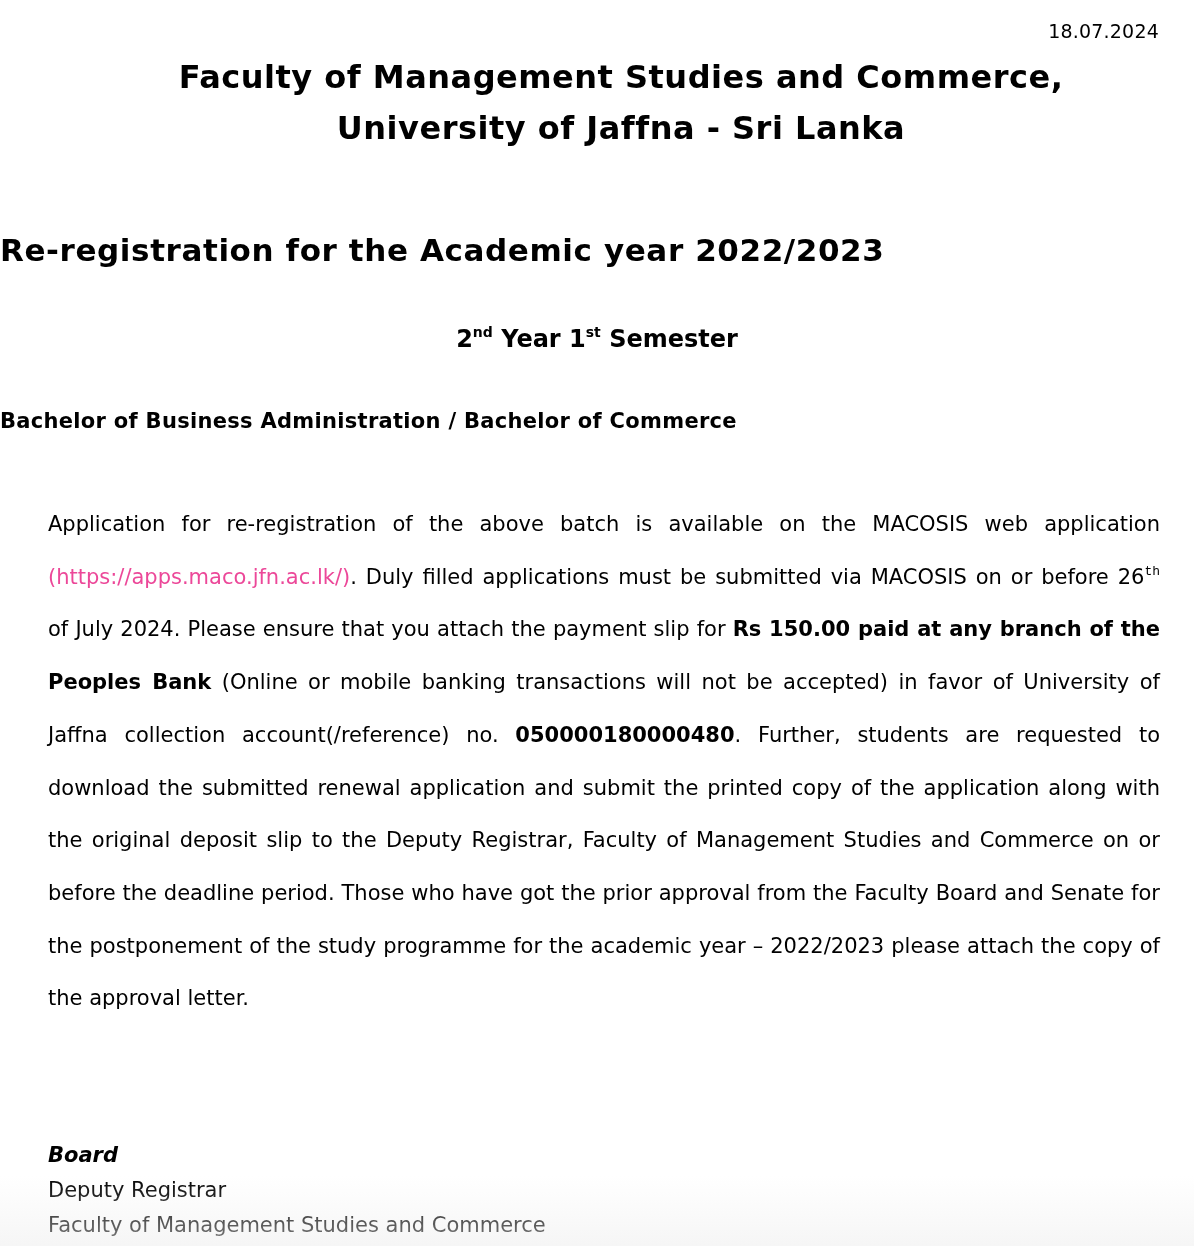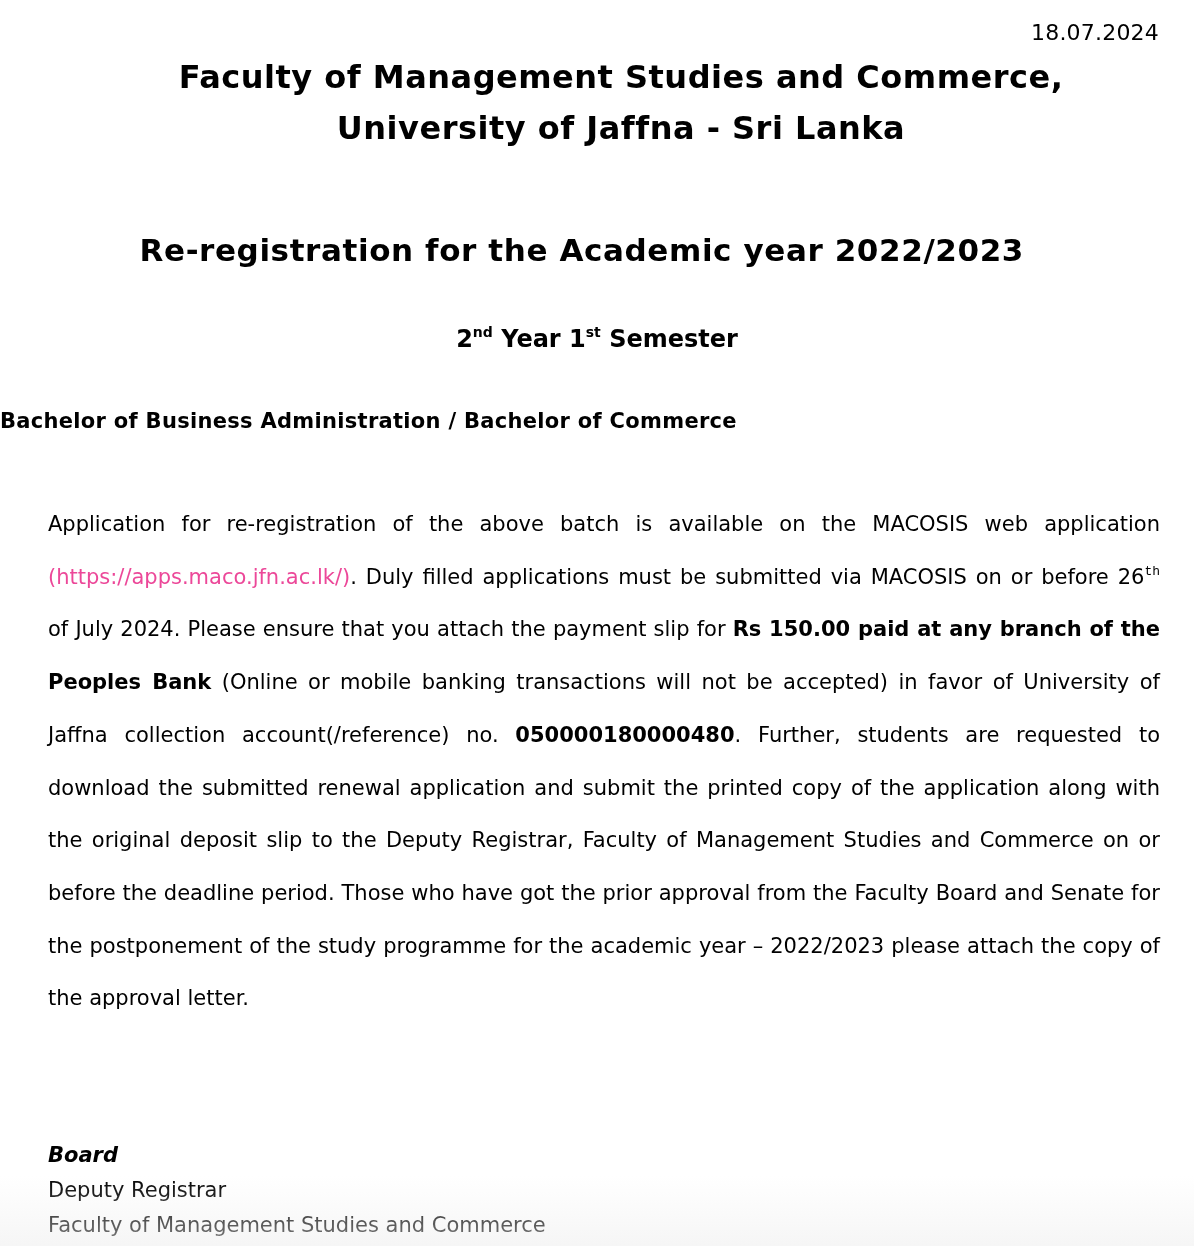--- a/index.html
+++ b/index.html
@@ -19,41 +19,41 @@
       position: absolute;
       left: 0; right: 0; bottom: 0;
       height: 70px;
       background: linear-gradient(to bottom, rgba(255,255,255,0), rgba(238,238,238,0.55));
       pointer-events: none;
     }
     .date {
       position: absolute;
       top: 20px;
       right: 35px;
-      font-size: 22px;
+      font-size: 19px;
       letter-spacing: 0.2px;
     }
     .header-title {
       position: absolute;
       top: 52px;
       left: 0;
       width: 1194px;
       text-align: center;
       font-size: 32px;
       font-weight: bold;
       line-height: 51px;
       letter-spacing: 0.5px;
     }
     .header-title span { display: block; padding-left: 48px; }
     .heading-main {
       position: absolute;
       top: 232px;
       left: 0;
       width: 1024px;
-      text-align: right;
+      text-align: left;
       font-size: 31px;
       font-weight: bold;
       letter-spacing: 0.6px;
     }
     .heading-semester {
       position: absolute;
       top: 325px;
       left: 0;
       width: 1194px;
       text-align: center;

